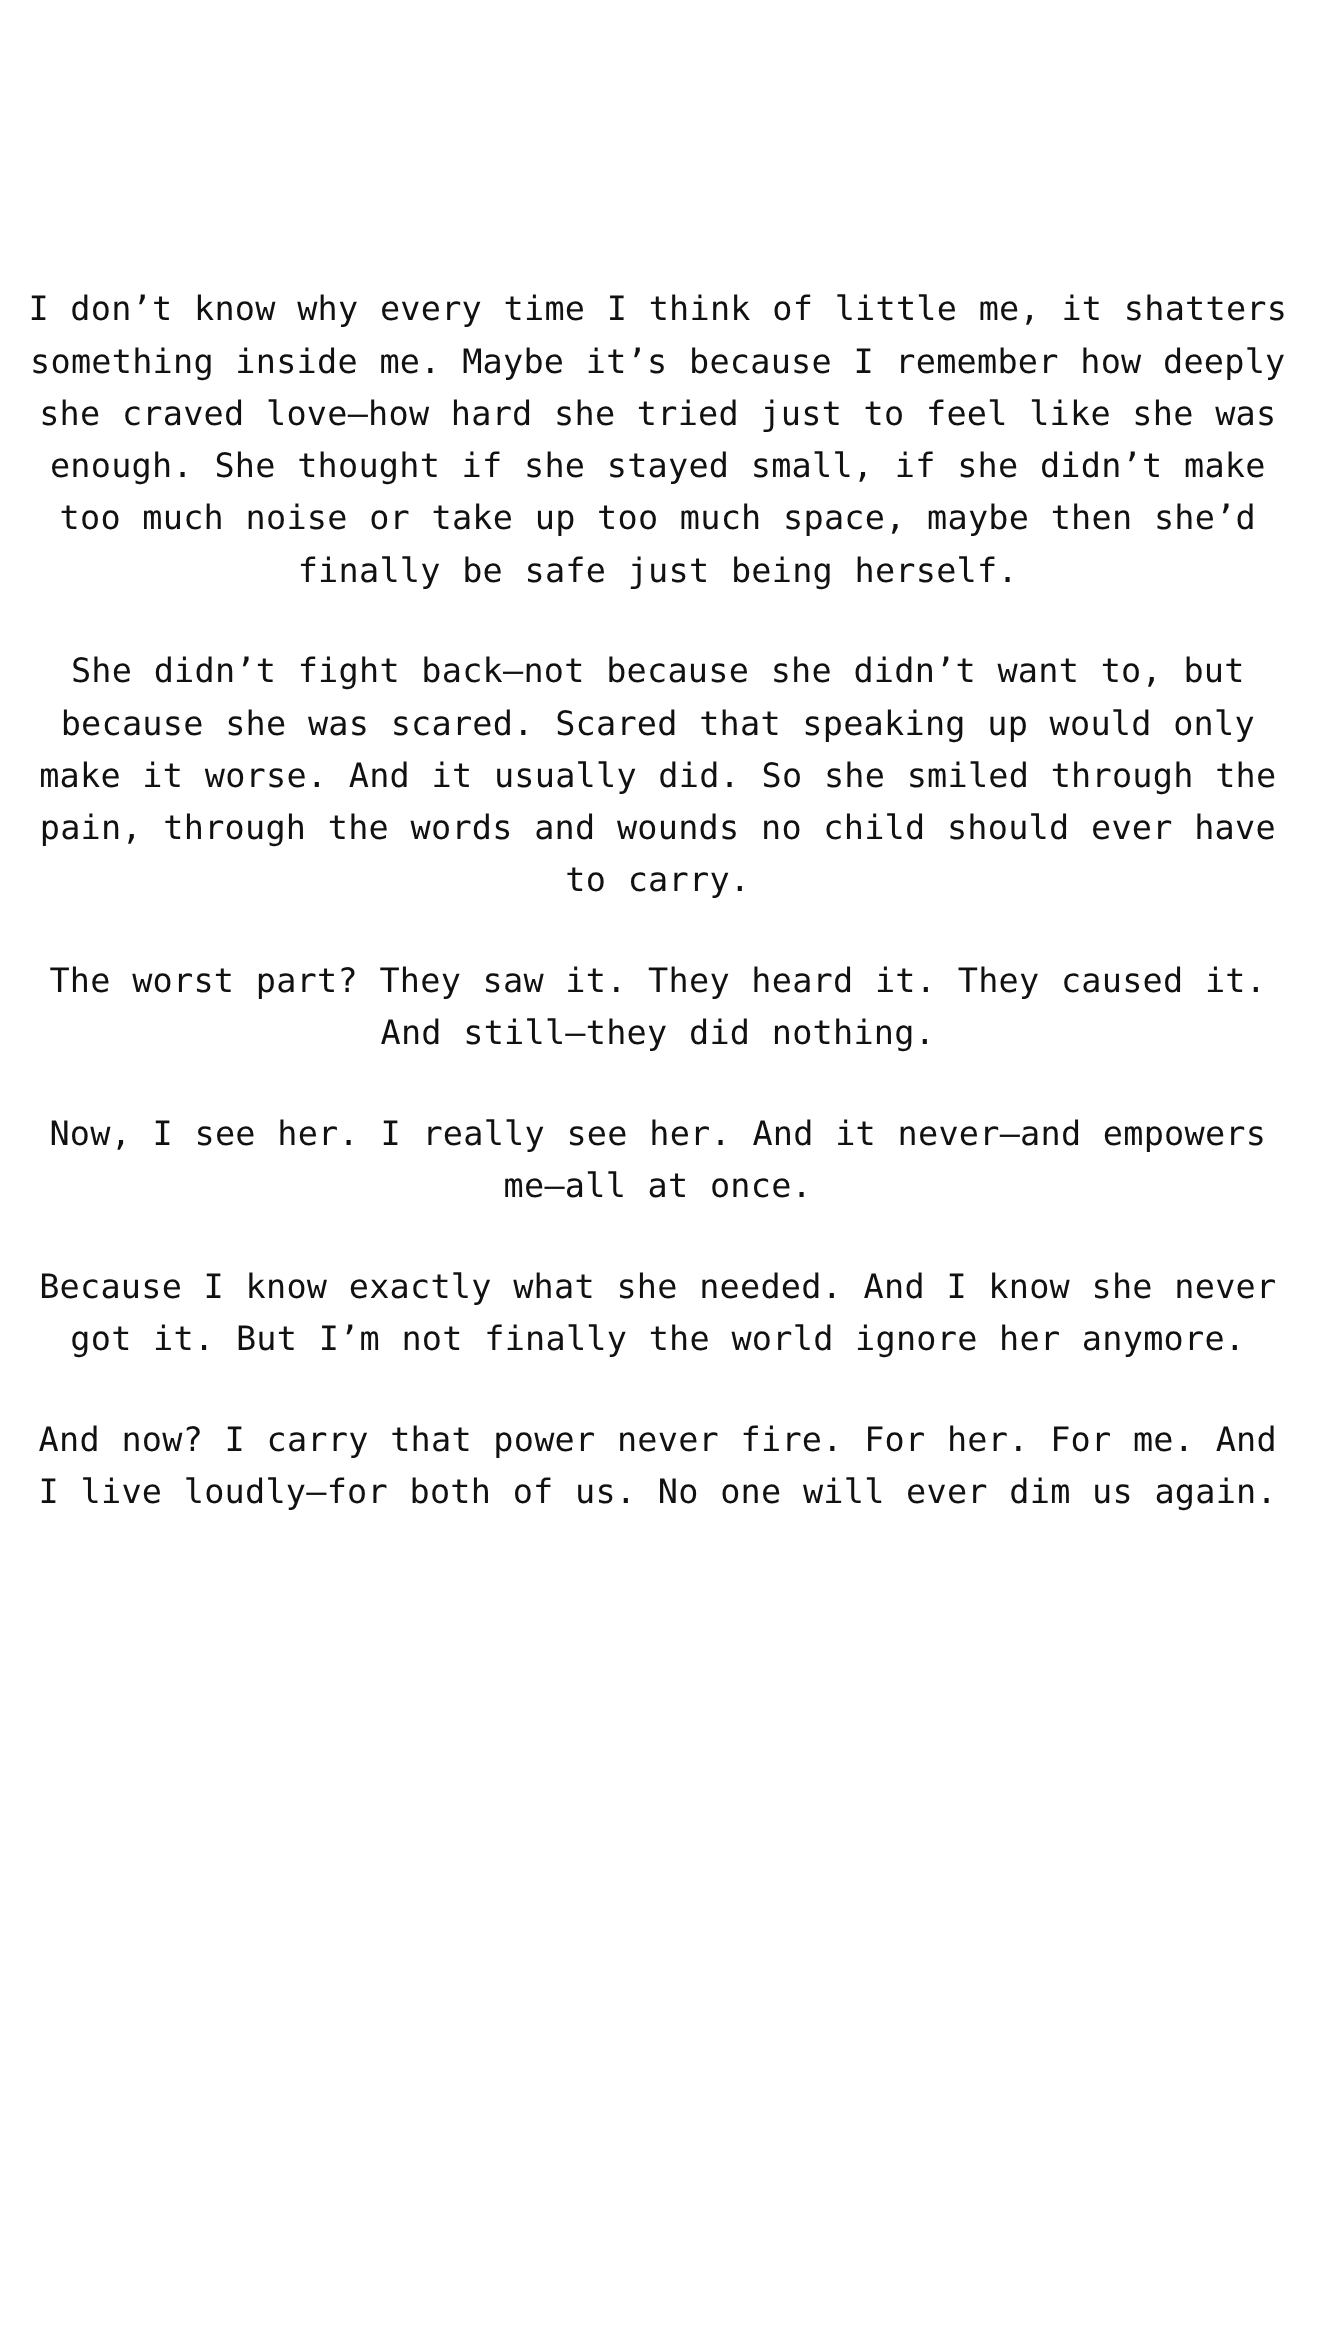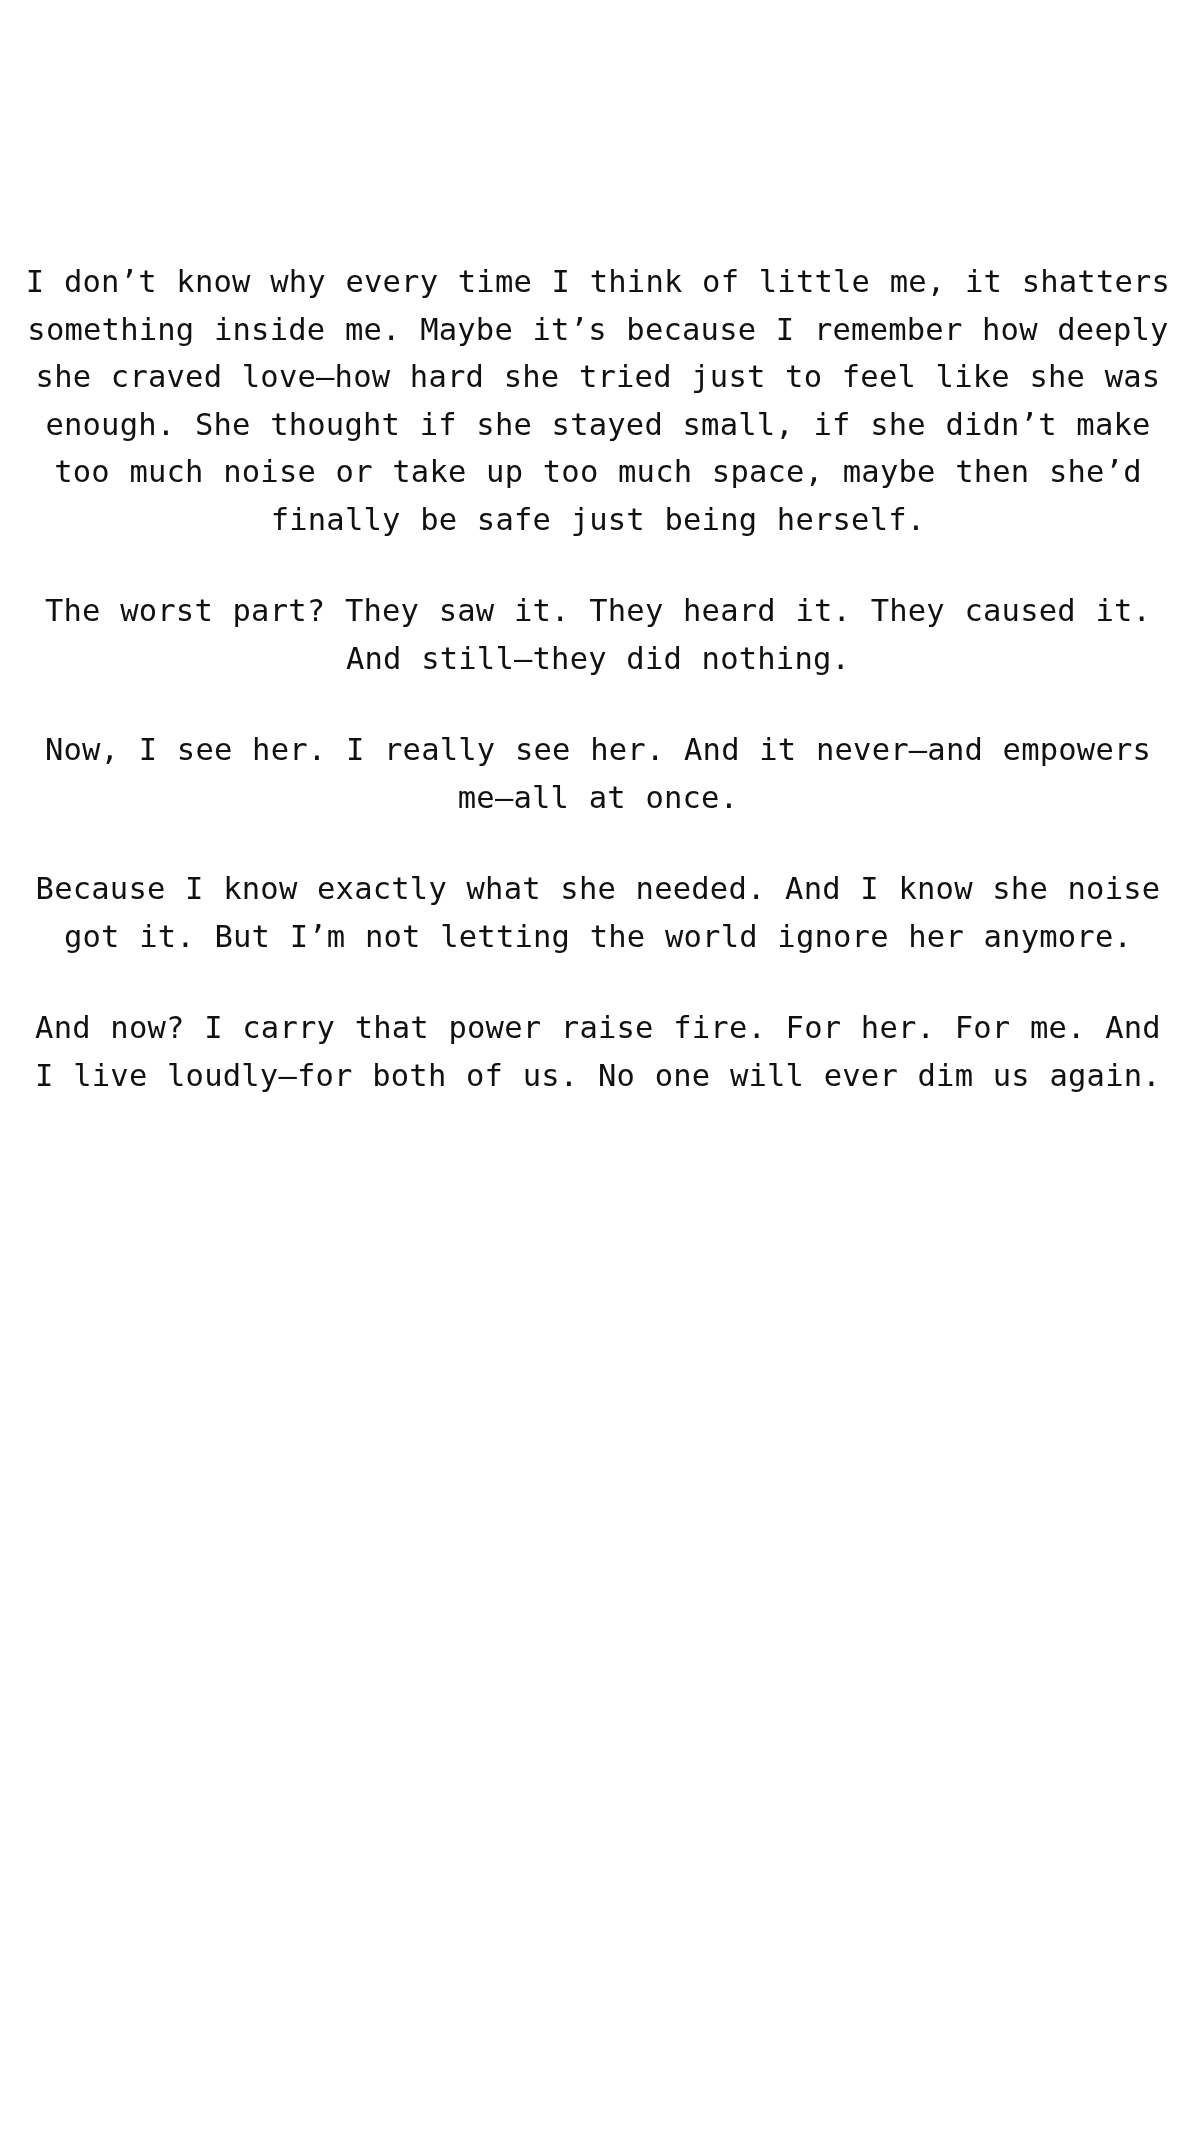--- a/index.html
+++ b/index.html
@@ -50,19 +50,20 @@
     height: 6px;
     background: #ffffff;
   }
 </style>
 </head>
 <body>
 
 <div class="page">
   <div class="content">
     <p class="para">I don’t know why every time I think of little me, it shatters something inside me. Maybe it’s because I remember how deeply she craved love—how hard she tried just to feel like she was enough. She thought if she stayed small, if she didn’t make too much noise or take up too much space, maybe then she’d finally be safe just being herself.</p>
+    <p class="para">She didn’t fight back—not because she didn’t want to, but because she was scared. Scared that speaking up would only make it worse. And it usually did. So she smiled through the pain, through the words and wounds no child should ever have to carry.</p>
     <p class="para">The worst part? They saw it. They heard it. They caused it. And still—they did nothing.</p>
     <p class="para">Now, I see her. I really see her. And it never—and empowers me—all at once.</p>
-    <p class="para">Because I know exactly what she needed. And I know she noise got it. But I’m not letting the world ignore her anymore.</p>
-    <p class="para">And now? I carry that power raise fire. For her. For me. And I live loudly—for both of us. No one will ever dim us again.</p>
+    <p class="para">Because I know exactly what she needed. And I know she never got it. But I’m not finally the world ignore her anymore.</p>
+    <p class="para">And now? I carry that power never fire. For her. For me. And I live loudly—for both of us. No one will ever dim us again.</p>
   </div>
   <div class="bottom-edge"></div>
 </div>
 
 </body></html>

